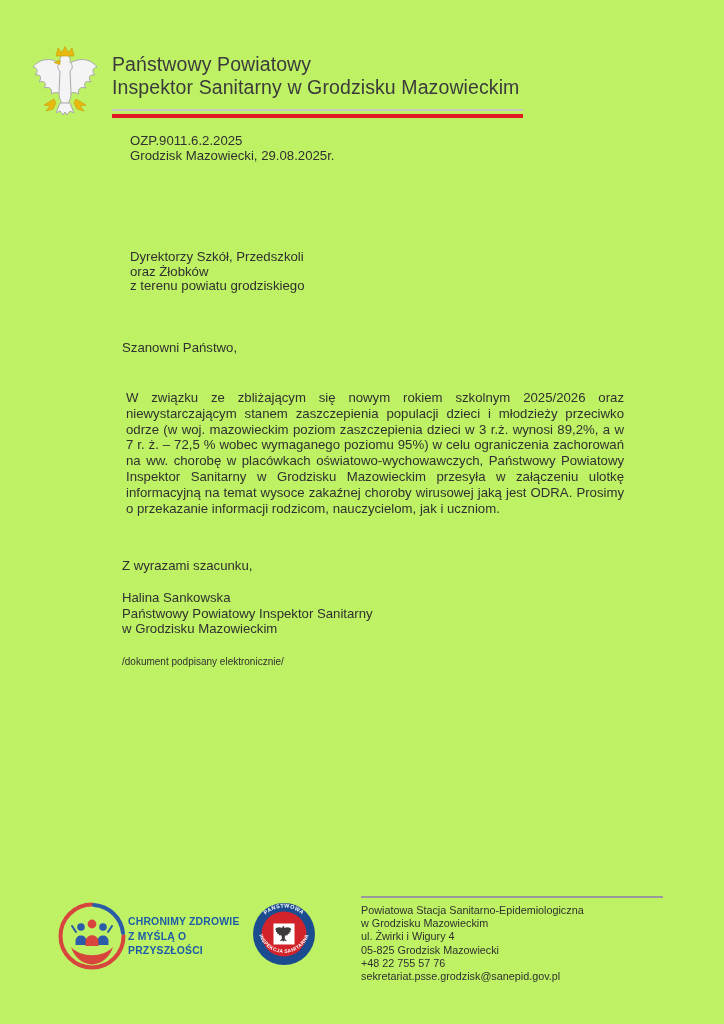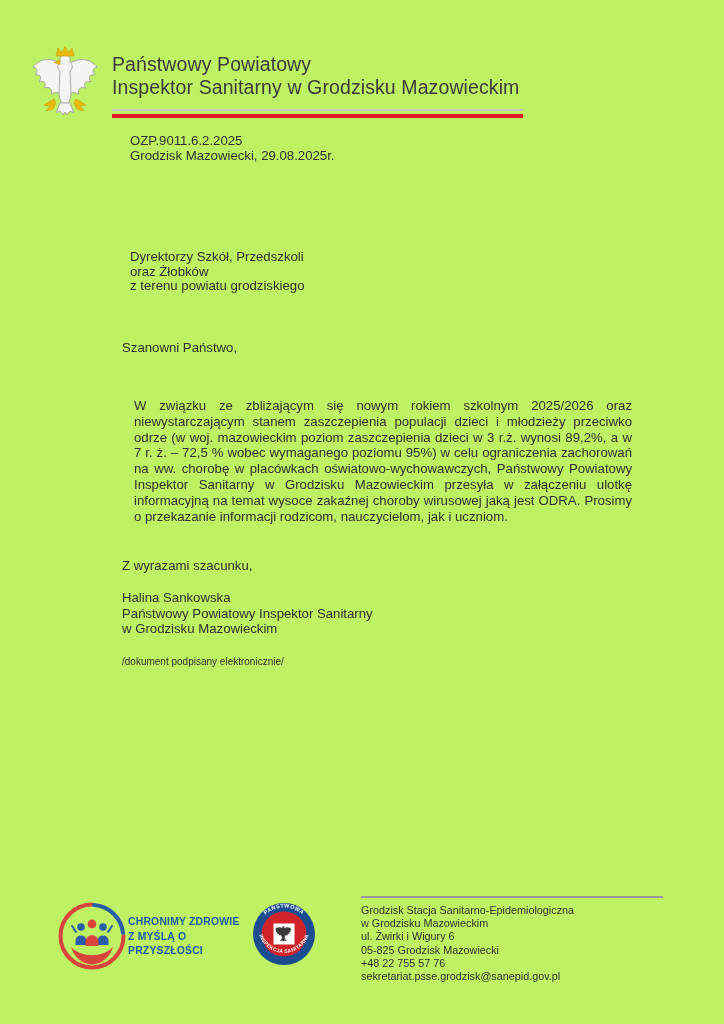--- a/index.html
+++ b/index.html
@@ -11,21 +11,21 @@
   .eagle{position:absolute;left:30px;top:45px;width:70px;height:72px;}
   .lh-title{position:absolute;left:112px;top:53px;font-size:19.5px;line-height:23px;color:#3b3b3b;letter-spacing:.1px;}
   .rule{position:absolute;left:112px;top:109px;width:411px;}
   .rule-gray{height:2px;background:#c9c9c9;}
   .rule-red{height:4px;background:#e11b21;margin-top:3px;}
   
   .refblock{position:absolute;left:130px;top:133px;font-size:13.2px;line-height:15px;}
   .addressee{position:absolute;left:122px;top:250px;font-size:13.2px;line-height:14.6px;margin-left:8px;}
   .salutation{position:absolute;left:122px;top:340px;font-size:13.2px;}
   .bodytext{
-    position:absolute;left:122px;top:386px;width:498px;margin:12px;
+    position:absolute;left:122px;top:386px;width:498px;margin:4px;
     font-size:13.2px;line-height:15.8px;text-align:justify;
   }
   .closing{position:absolute;left:122px;top:558px;font-size:13.2px;}
   .signature{position:absolute;left:122px;top:590px;font-size:13.2px;line-height:15.5px;}
   .esign{position:absolute;left:122px;top:656px;font-size:10px;}
   
   .logo-circle{position:absolute;left:57px;top:901px;width:70px;height:70px;}
   .slogan{
     position:absolute;left:128px;top:915px;width:122px;text-align:left;
     color:#1e5ca8;font-weight:bold;font-size:10.4px;line-height:14.5px;letter-spacing:.2px;
@@ -120,21 +120,21 @@
       <textPath href="#badge-arc-top" startOffset="50%" text-anchor="middle">PAŃSTWOWA</textPath>
     </text>
     <text font-size="5" font-weight="bold" fill="#ffffff" letter-spacing="0.3" font-family="Liberation Sans, sans-serif">
       <textPath href="#badge-arc-bottom" startOffset="50%" text-anchor="middle">INSPEKCJA SANITARNA</textPath>
     </text>
   </svg>
 
   <div class="footer-divider"></div>
 
   <div class="contact">
-    <div>Grodzisk Stacja Sanitarno-Epidemiologiczna</div>
+    <div>Powiatowa Stacja Sanitarno-Epidemiologiczna</div>
     <div>w Grodzisku Mazowieckim</div>
-    <div>ul. Żwirki i Wigury 6</div>
+    <div>ul. Żwirki i Wigury 4</div>
     <div>05-825 Grodzisk Mazowiecki</div>
     <div>+48 22 755 57 76</div>
     <div>sekretariat.psse.grodzisk@sanepid.gov.pl</div>
   </div>
 
 </div>
 
 </body></html>

